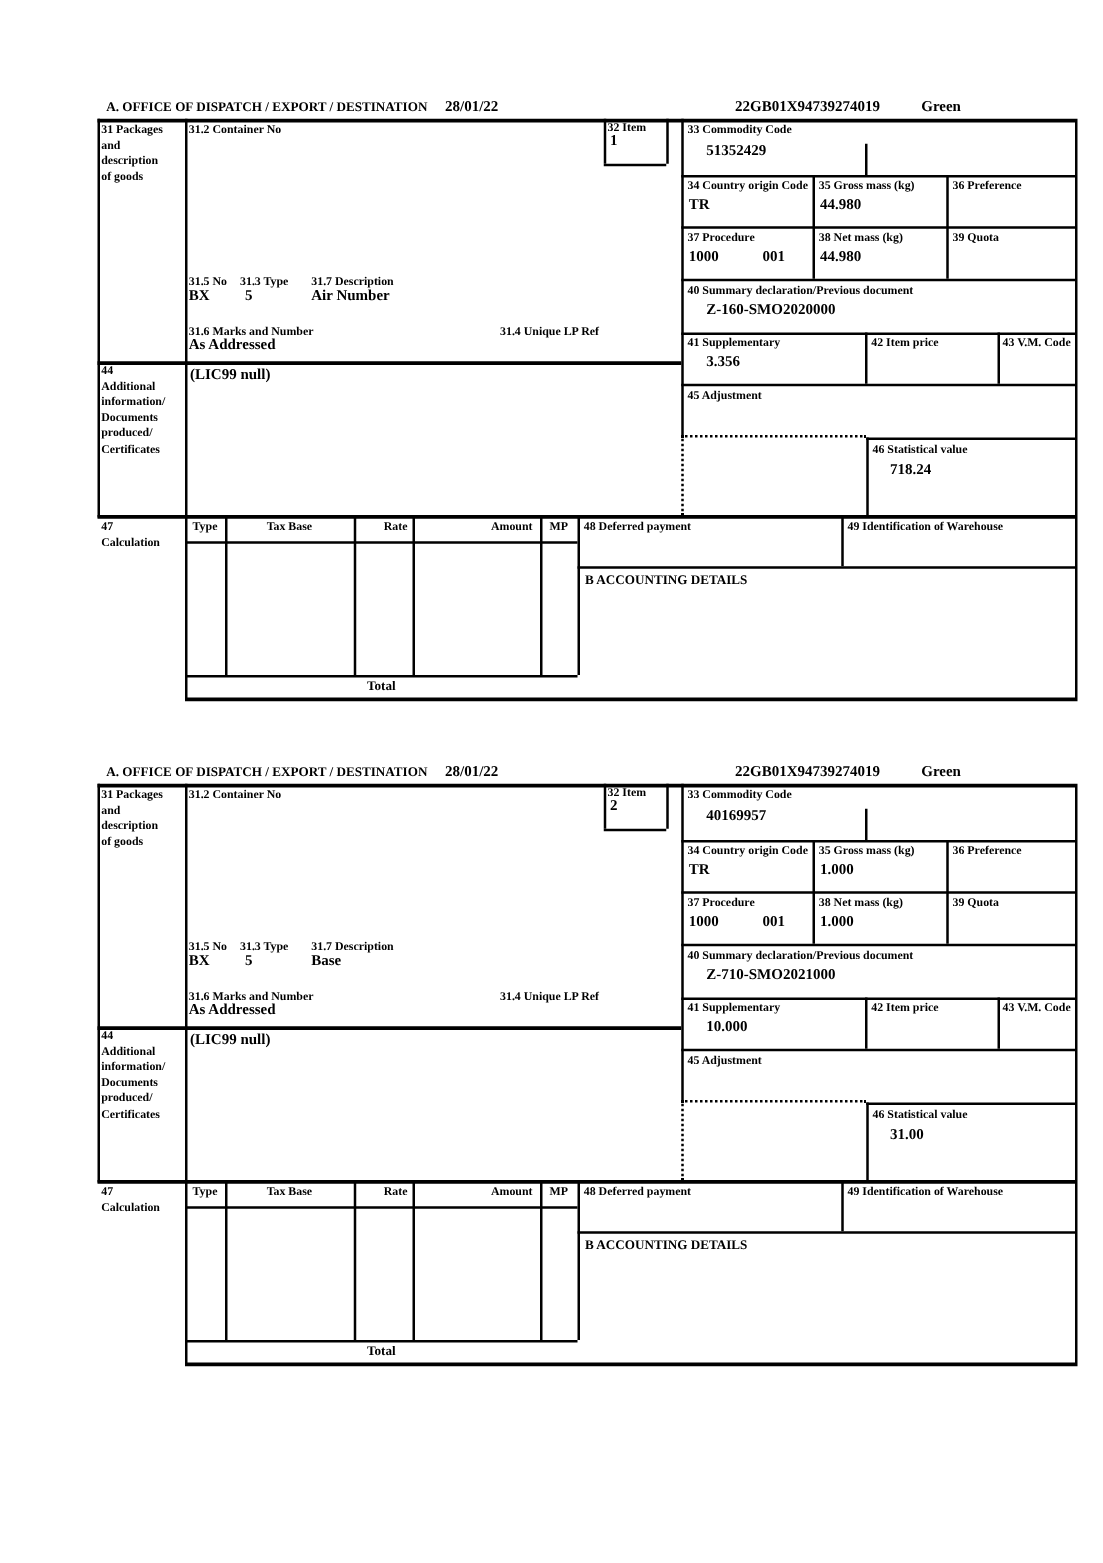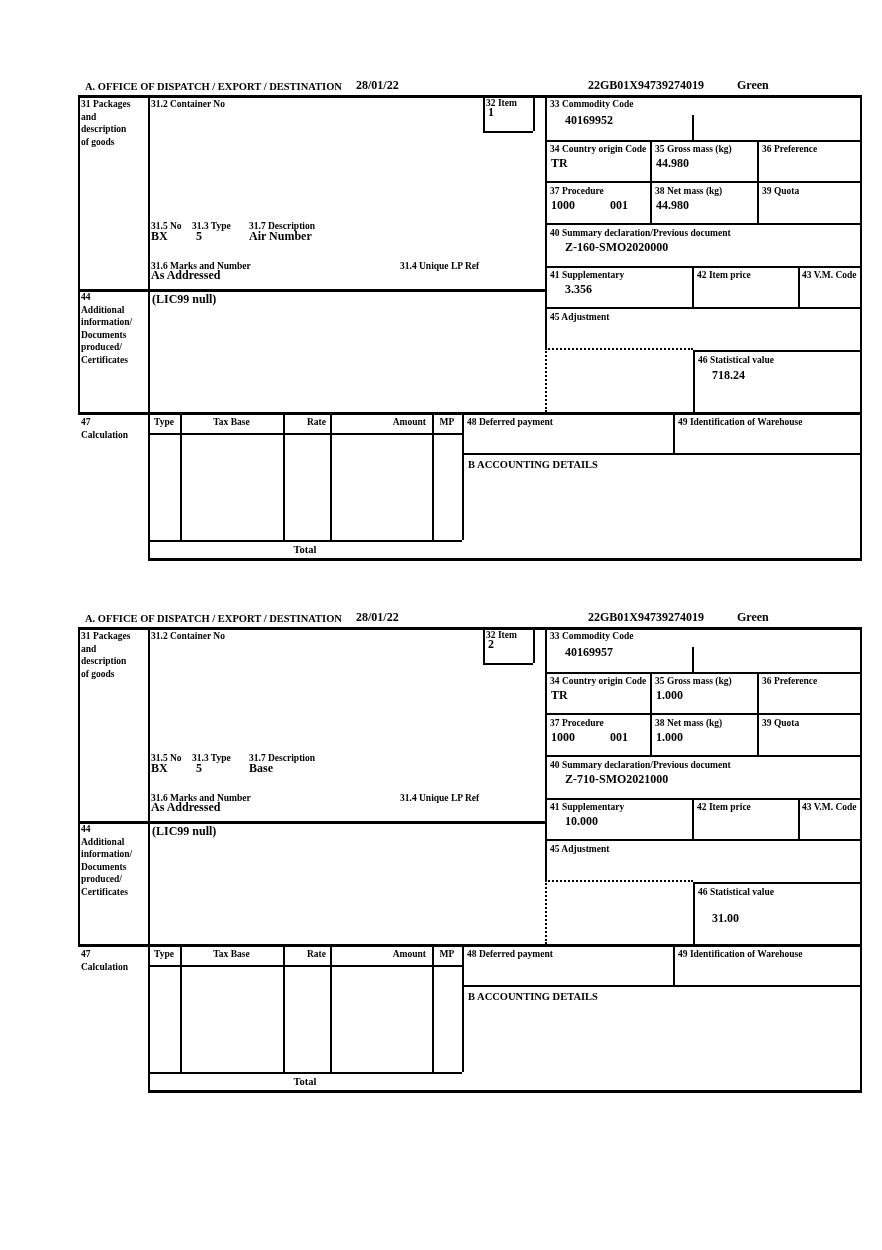--- a/index.html
+++ b/index.html
@@ -92,21 +92,21 @@
     <span class="t s9" style="left:249px;top:145px">31.7 Description</span>
     <span class="t s13" style="left:151px;top:154px">BX</span>
     <span class="t s13" style="left:196px;top:154px">5</span>
     <span class="t s13" style="left:249px;top:154px">Air Number</span>
     <span class="t s9" style="left:151px;top:185px">31.6 Marks and Number</span>
     <span class="t s9" style="left:400px;top:185px">31.4 Unique LP Ref</span>
     <span class="t s13" style="left:151px;top:193px">As Addressed</span>
     <span class="t s13" style="left:152px;top:217px">(LIC99 null)</span>
 
     <span class="t s9" style="left:550px;top:23px">33 Commodity Code</span>
-    <span class="t s13" style="left:565px;top:38px">40169952</span>
+    <span class="t s13" style="left:565px;top:38px">51352429</span>
     <span class="t s9" style="left:550px;top:68px">34 Country origin Code</span>
     <span class="t s13" style="left:551px;top:81px">TR</span>
     <span class="t s9" style="left:655px;top:68px">35 Gross mass (kg)</span>
     <span class="t s13" style="left:656px;top:81px">44.980</span>
     <span class="t s9" style="left:762px;top:68px">36 Preference</span>
     <span class="t s9" style="left:550px;top:110px">37 Procedure</span>
     <span class="t s13" style="left:551px;top:123px">1000</span>
     <span class="t s13" style="left:610px;top:123px">001</span>
     <span class="t s9" style="left:655px;top:110px">38 Net mass (kg)</span>
     <span class="t s13" style="left:656px;top:123px">44.980</span>
@@ -216,21 +216,21 @@
     <span class="t s13" style="left:656px;top:123px">1.000</span>
     <span class="t s9" style="left:762px;top:110px">39 Quota</span>
     <span class="t s9" style="left:550px;top:152px">40 Summary declaration/Previous document</span>
     <span class="t s13" style="left:565px;top:165px">Z-710-SMO2021000</span>
     <span class="t s9" style="left:550px;top:194px">41 Supplementary</span>
     <span class="t s13" style="left:565px;top:207px">10.000</span>
     <span class="t s9" style="left:697px;top:194px">42 Item price</span>
     <span class="t s9" style="left:802px;top:194px">43 V.M. Code</span>
     <span class="t s9" style="left:550px;top:236px">45 Adjustment</span>
     <span class="t s9" style="left:698px;top:279px">46 Statistical value</span>
-    <span class="t s13" style="left:712px;top:304px">31.00</span>
+    <span class="t s13" style="left:712px;top:293px">31.00</span>
 
     <span class="t s9 ctr" style="left:148px;top:341px;width:32px">Type</span>
     <span class="t s9 ctr" style="left:180px;top:341px;width:103px">Tax Base</span>
     <span class="t s9 rgt" style="left:283px;top:341px;width:43px">Rate</span>
     <span class="t s9 rgt" style="left:330px;top:341px;width:96px">Amount</span>
     <span class="t s9 ctr" style="left:432px;top:341px;width:30px">MP</span>
     <span class="t s9" style="left:467px;top:341px">48 Deferred payment</span>
     <span class="t s9" style="left:678px;top:341px">49 Identification of Warehouse</span>
     <span class="t s10" style="left:468px;top:384px">B ACCOUNTING DETAILS</span>
     <span class="t s10 ctr" style="left:148px;top:469px;width:314px">Total</span>

